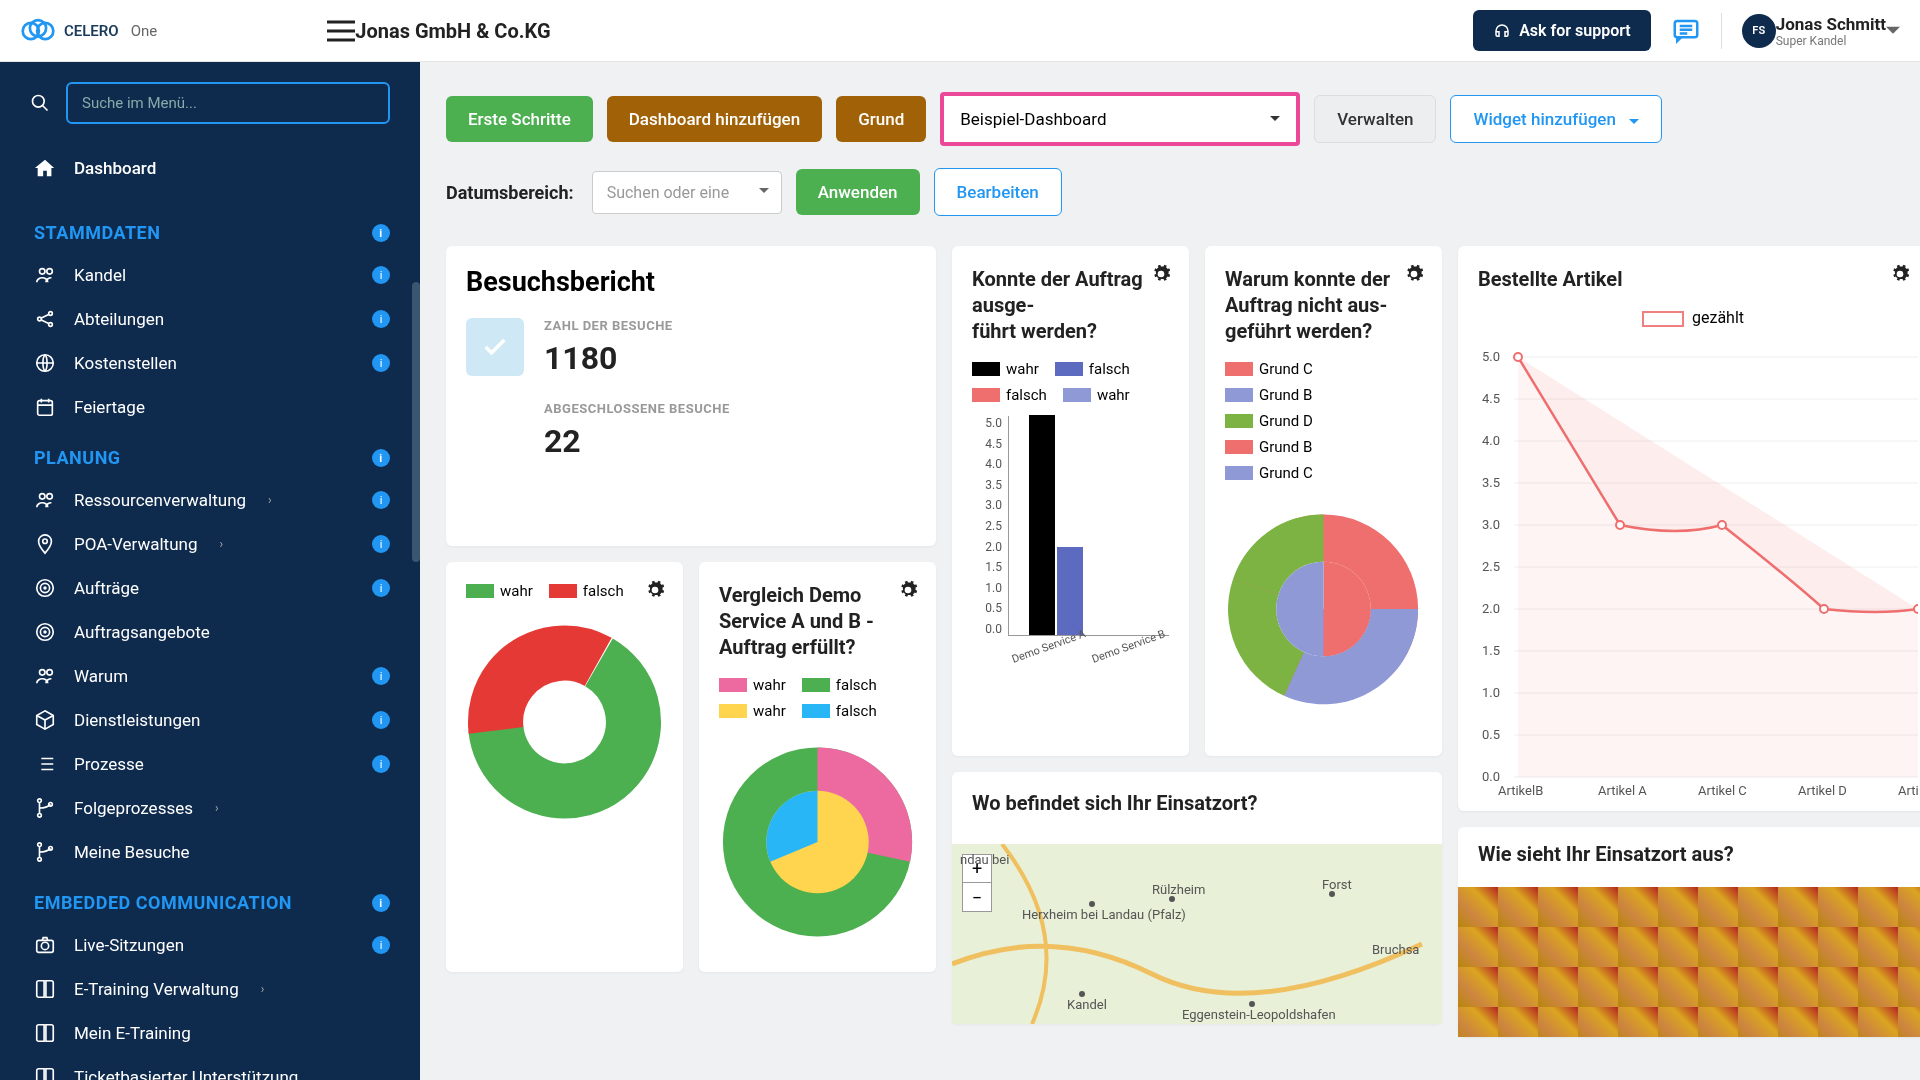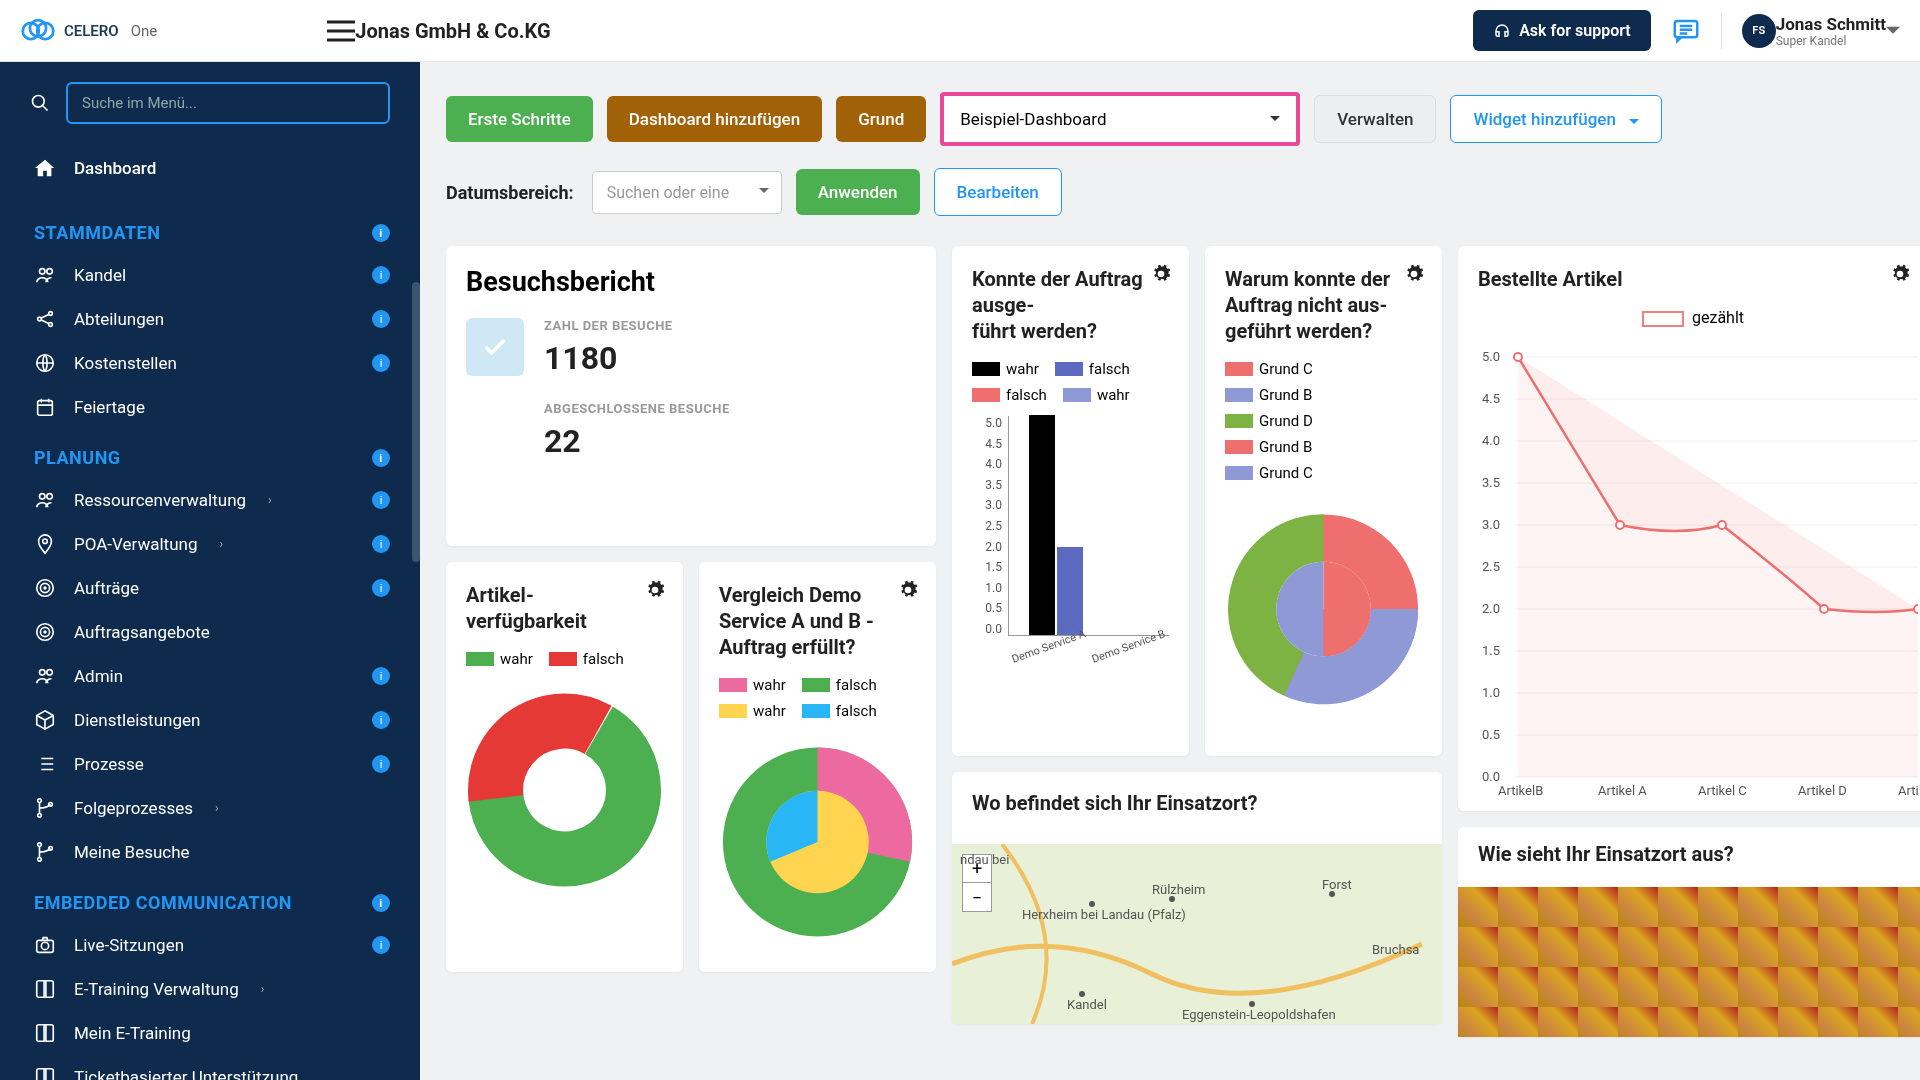--- a/index.html
+++ b/index.html
@@ -199,21 +199,21 @@
             <circle cx="12" cy="12" r="1"></circle>
           </svg>
           <span>Auftragsangebote</span>
         </div>
         <div class="side-item">
           <svg width="22" height="22" viewBox="0 0 24 24" fill="none" stroke="#fff" stroke-width="1.8">
             <circle cx="9" cy="8" r="3"></circle>
             <circle cx="17" cy="8" r="3"></circle>
             <path d="M3 20c0-3 3-5 6-5s6 2 6 5M13 20c0-3 3-5 6-5"></path>
           </svg>
-          <span>Admin</span>
+          <span>Warum</span>
           <span class="info">i</span>
         </div>
         <div class="side-item">
           <svg width="22" height="22" viewBox="0 0 24 24" fill="none" stroke="#fff" stroke-width="1.8">
             <path d="M12 2l9 5v10l-9 5-9-5V7z"></path>
             <path d="M3 7l9 5 9-5M12 12v10"></path>
           </svg>
           <span>Dienstleistungen</span>
           <span class="info">i</span>
         </div>
@@ -326,22 +326,20 @@
           <div style="padding-left:78px">
             <div class="stat-label">ABGESCHLOSSENE BESUCHE</div>
             <div class="stat-val">22</div>
           </div>
         </div>
         <div style="display:flex;gap:16px">
           <div class="card" style="width:237px">
             <svg class="gear" width="20" height="20" viewBox="0 0 24 24" fill="#222">
                 <path d="M12 8a4 4 0 100 8 4 4 0 000-8zm9 4l2 1-1 3-2-1a8 8 0 01-2 2l1 2-3 1-1-2a8 8 0 01-3 0l-1 2-3-1 1-2a8 8 0 01-2-2l-2 1-1-3 2-1a8 8 0 010-3l-2-1 1-3 2 1a8 8 0 012-2l-1-2 3-1 1 2a8 8 0 013 0l1-2 3 1-1 2a8 8 0 012 2l2-1 1 3-2 1a8 8 0 010 3z"></path>
               </svg>
-            <h3 style="white-space:pre-line">Artikel-
-verfügbarkeit</h3>
             <div class="legend" id="leg-avail">
                 <span class="legend-item"><span class="swatch" style="background:#4caf50"></span>wahr</span>
                 <span class="legend-item"><span class="swatch" style="background:#e53935"></span>falsch</span>
               </div>
             <div class="donut-wrap">
               <svg width="200" height="200" viewBox="0 0 100 100">
                 <circle cx="50" cy="50" r="35" fill="none" stroke="#4caf50" stroke-width="28" stroke-dasharray="143 77" transform="rotate(-60 50 50)"></circle>
                 <circle cx="50" cy="50" r="35" fill="none" stroke="#e53935" stroke-width="28" stroke-dasharray="77 143" transform="rotate(173 50 50)"></circle>
               </svg>
             </div>

